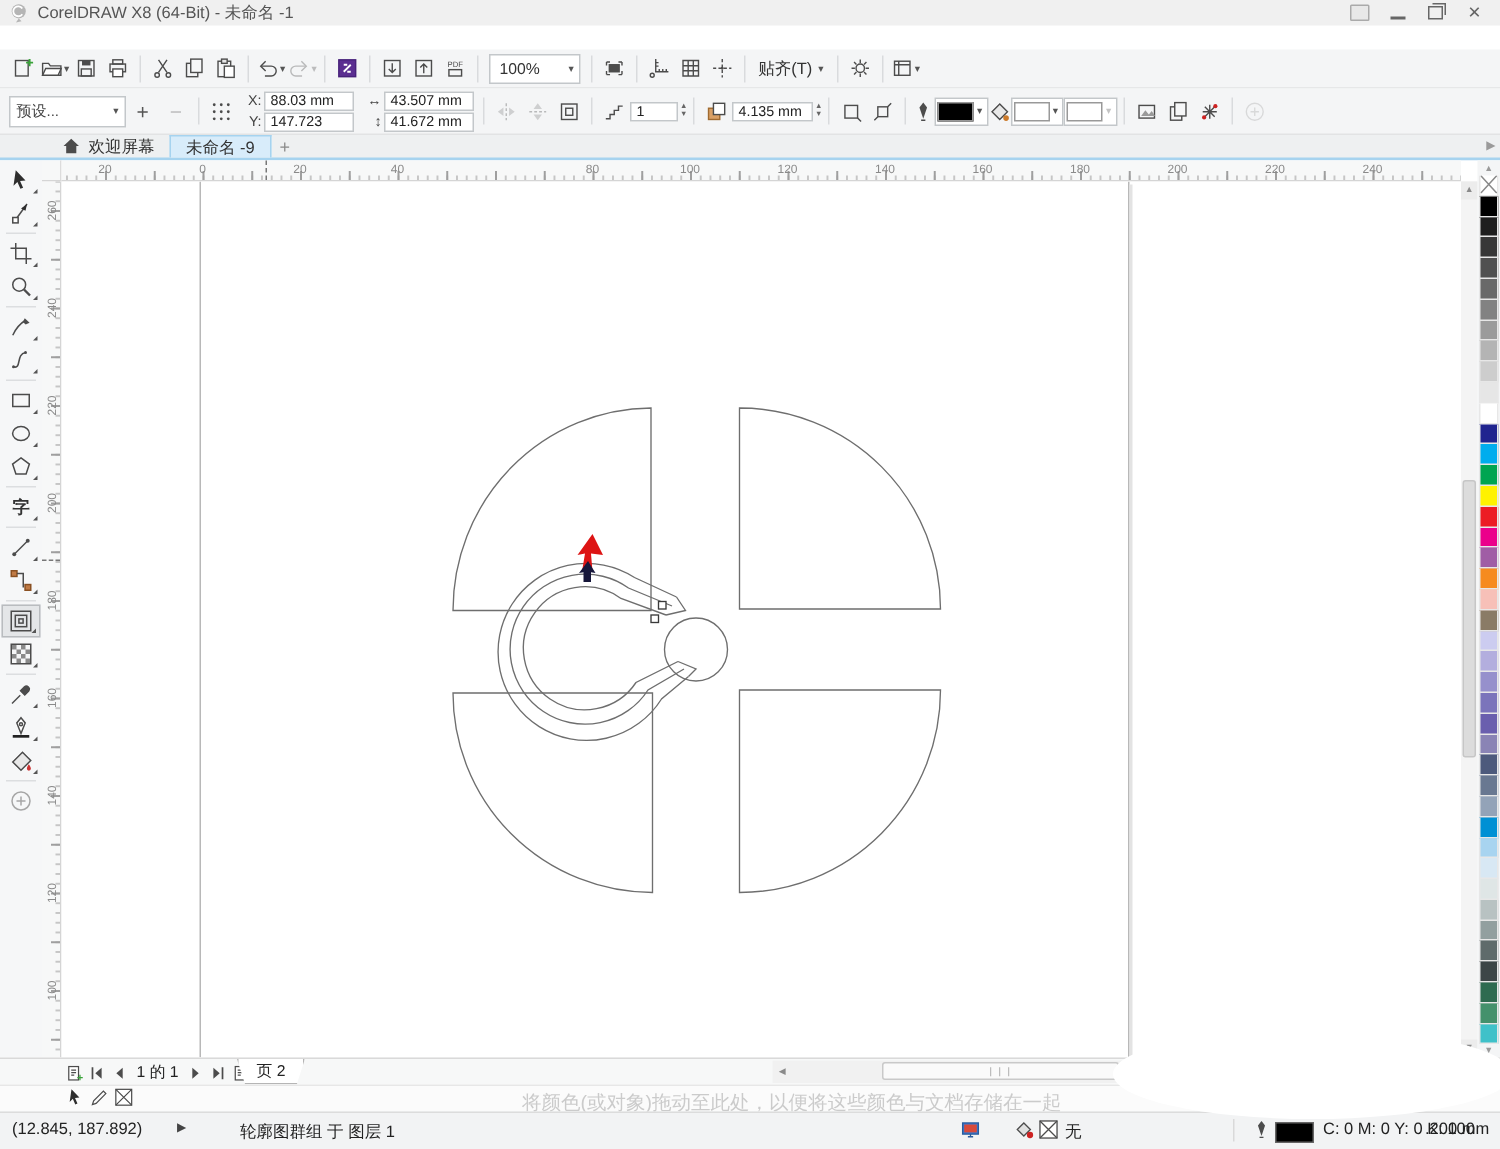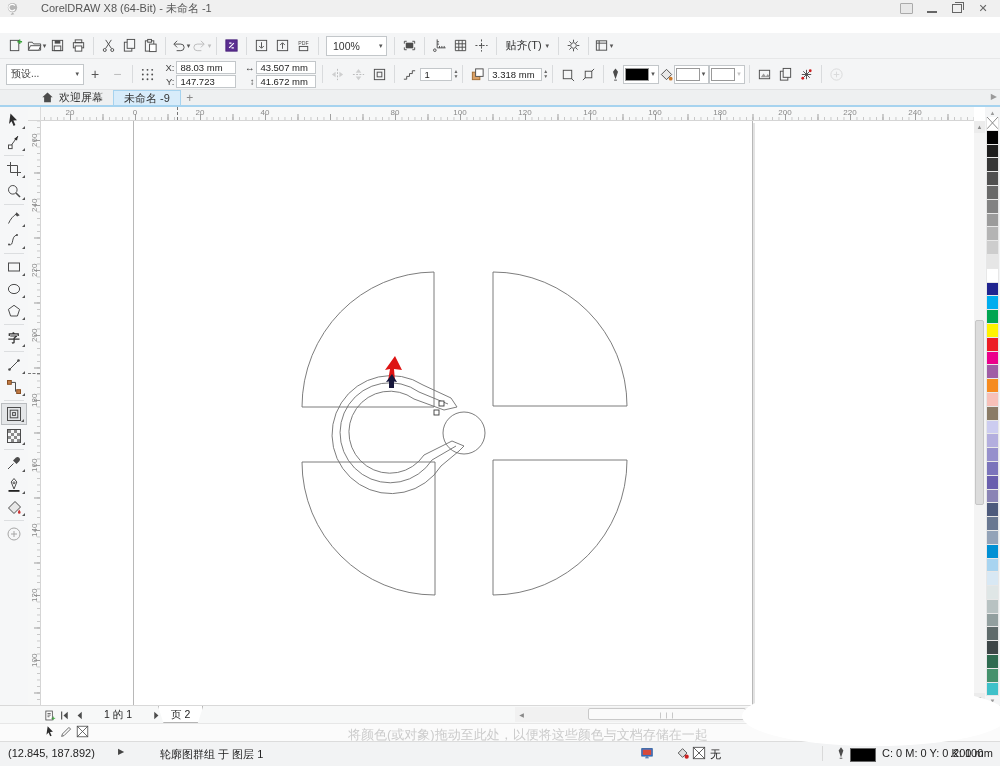--- a/index.html
+++ b/index.html
@@ -2,21 +2,21 @@
 <html><head>
 <meta charset="utf-8">
 <style>
   html,body{margin:0;padding:0;background:#9a9a9a}
   .app{position:relative;width:1000px;height:766px;background:#fff;overflow:hidden;
        font-family:"Liberation Sans","DejaVu Sans",sans-serif;font-size:12px;color:#333;
        -webkit-font-smoothing:antialiased}
   .bar{position:absolute;left:0;right:0;box-sizing:border-box;background:#f4f5f6}
   
   #titlebar{top:0;height:17px;background:#f0f0f0;display:flex;align-items:center;padding:0 5px;font-size:11px;color:#555}
-  #titlebar .title{margin-left:21px;white-space:nowrap}
+  #titlebar .title{margin-left:5px;white-space:nowrap}
   #titlebar .winctl{margin-left:auto;display:flex;align-items:center;gap:14px;padding-right:6px;color:#666}
   .wc{width:12px;height:10px;display:flex;align-items:center;justify-content:center;font-size:11px}
   .wc-min{border-bottom:2px solid #666;height:7px;width:10px}
   .wc-restore{width:8px;height:7px;border:1px solid #666;position:relative}
   .wc-restore:before{content:'';position:absolute;left:2px;top:-3px;width:8px;height:7px;border:1px solid #666;border-bottom:none;border-left:none}
   .wc-help{width:11px;height:9px;border:1px solid #aaa;border-radius:1px;background:#e8e8e8}
   
   #menubar{top:17px;height:16px;display:flex;align-items:center;padding:0 4px;border-bottom:1px solid #ececec}
   .menu-item{padding:0 9px;font-size:12px;color:#222}
   
@@ -79,21 +79,21 @@
   
   #palette{position:absolute;left:985px;top:0;width:15px;height:598px;background:#f4f5f6;padding-top:1px;box-sizing:border-box}
   .pal-ctl{width:13px;height:9px;margin:0 auto;display:flex;align-items:center;justify-content:center;font-size:6px;color:#9a9a9a}
   .swatch{width:13px;height:13.8px;margin:0 auto;box-sizing:border-box;border:1px solid #e7e7e7;border-top:none}
   .swatch.none{background:#fff}
   .swatch.none svg{width:11px;height:11.8px;display:block}
   
   #scrollrow{position:absolute;top:705px;left:0;width:1000px;height:18px;background:#f7f8f8;border-top:1px solid #d9d9d9;box-sizing:border-box}
   .pnav{position:absolute;left:43px;top:1px;display:flex;align-items:center;gap:2px;height:16px}
   .pnav [data-icon] svg{width:13px;height:13px}
-  .pnav .lbl{font-size:10.5px;color:#222;margin:0 16px;white-space:nowrap}
+  .pnav .lbl{font-size:10.5px;color:#222;margin:0 3px;white-space:nowrap}
   .ptab{position:absolute;left:158px;top:0;height:16px;line-height:16px;padding:0 12px;background:#fff;border:1px solid #b5b5b5;border-top:none;font-size:10.5px;color:#222;clip-path:polygon(0 0,100% 0,88% 100%,12% 100%)}
   #hscroll{position:absolute;left:515px;top:1px;width:460px;height:15px;background:#f1f1f1}
   #hscroll .sa{position:absolute;top:0;width:13px;height:15px;display:flex;align-items:center;justify-content:center;font-size:6px;color:#8a8a8a}
   #hthumb{position:absolute;left:73px;top:1px;width:158px;height:12px;background:#fafafa;border:1px solid #c9c9c9;border-radius:2px;box-sizing:border-box;
           display:flex;align-items:center;justify-content:center;font-size:6px;letter-spacing:1px;color:#9a9a9a}
   #hintrow{position:absolute;top:723px;left:0;width:1000px;height:18px;background:#fbfbfb;border-top:1px solid #e7e7e7;box-sizing:border-box}
   .hint-icons{position:absolute;left:44px;top:1px;display:flex;align-items:center;gap:3px}
   .hint-icons [data-icon] svg{width:13px;height:13px}
   .hint-text{position:absolute;left:348px;top:2px;font-size:13px;color:#cbcbcb;white-space:nowrap}
   #statusbar{position:absolute;top:741px;left:0;width:1000px;height:25px;background:#f2f3f4;border-top:1px solid #dcdcdc;box-sizing:border-box;font-size:11px;color:#222}
@@ -395,21 +395,21 @@
       </span>
     <i class="vsep"></i>
     <span class="tbtn">
         <span data-icon="offset">
           <svg viewBox="0 0 16 16">
             <rect x="2.5" y="5.5" width="8" height="8" fill="#d9a066" stroke="#a06a30"></rect>
             <rect x="6" y="2" width="8" height="8" fill="#fff"></rect>
           </svg>
         </span>
       </span>
-    <span class="field" style="width:46px">3.318 mm</span>
+    <span class="field" style="width:46px">4.135 mm</span>
     <span class="spin">
         <span>▲</span>
         <span>▼</span>
       </span>
     <i class="vsep"></i>
     <span class="tbtn">
         <span data-icon="corner-a">
           <svg viewBox="0 0 16 16">
             <rect x="3.5" y="3.5" width="9" height="9"></rect>
             <path d="M12.5 12.5l2.5 2.5"></path>

